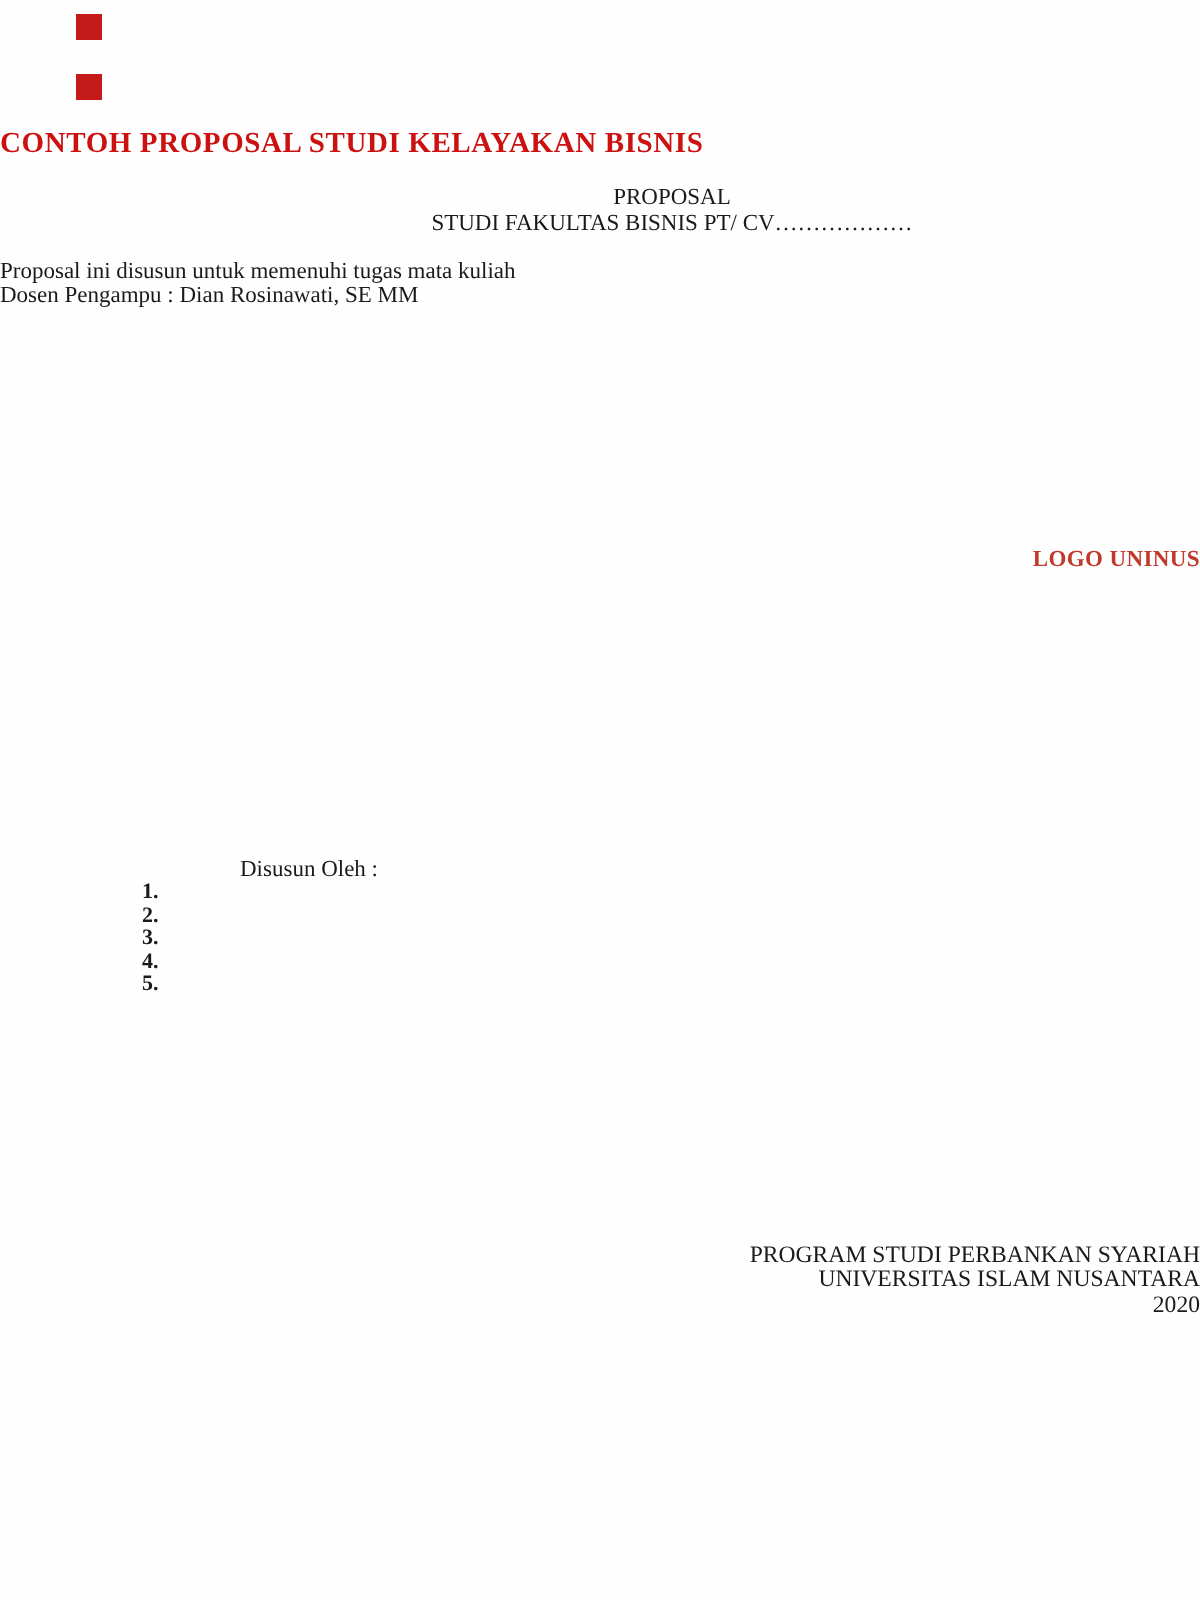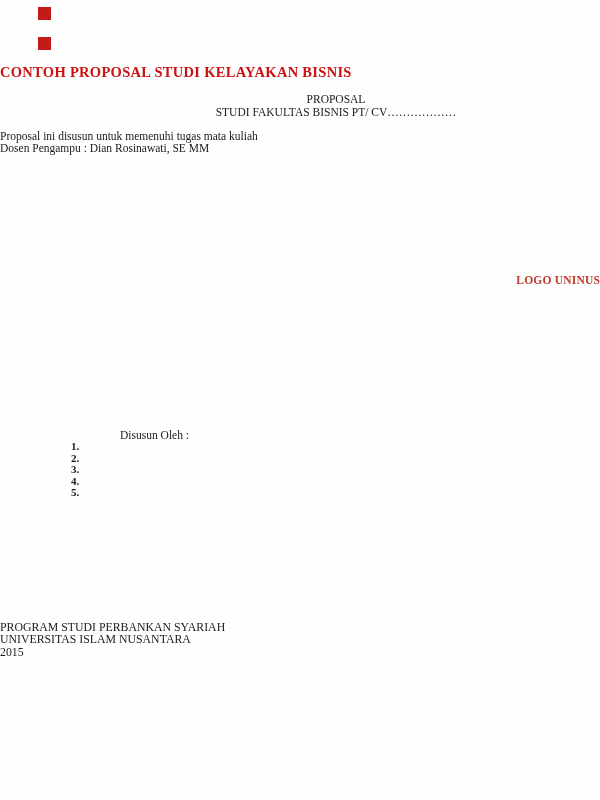--- a/index.html
+++ b/index.html
@@ -75,21 +75,21 @@
     top: 441px;
     font-size: 11px;
     font-weight: bold;
     line-height: 11.6px;
   }
   .footer-block {
     position: absolute;
     top: 621px;
     left: 0;
     width: 100%;
-    text-align: left;
+    text-align: right;
     font-size: 11.8px;
     line-height: 12.4px;
   }
 </style>
 </head>
 <body>
 
 <div class="page">
 
   <div class="marker marker-1" style="background-color: rgb(197, 26, 26);"></div>
@@ -115,16 +115,16 @@
     <div>1.</div>
     <div>2.</div>
     <div>3.</div>
     <div>4.</div>
     <div>5.</div>
   </div>
 
   <div class="footer-block">
     <div>PROGRAM STUDI PERBANKAN SYARIAH</div>
     <div>UNIVERSITAS ISLAM NUSANTARA</div>
-    <div>2015</div>
+    <div>2020</div>
   </div>
 
 </div>
 
 </body></html>

